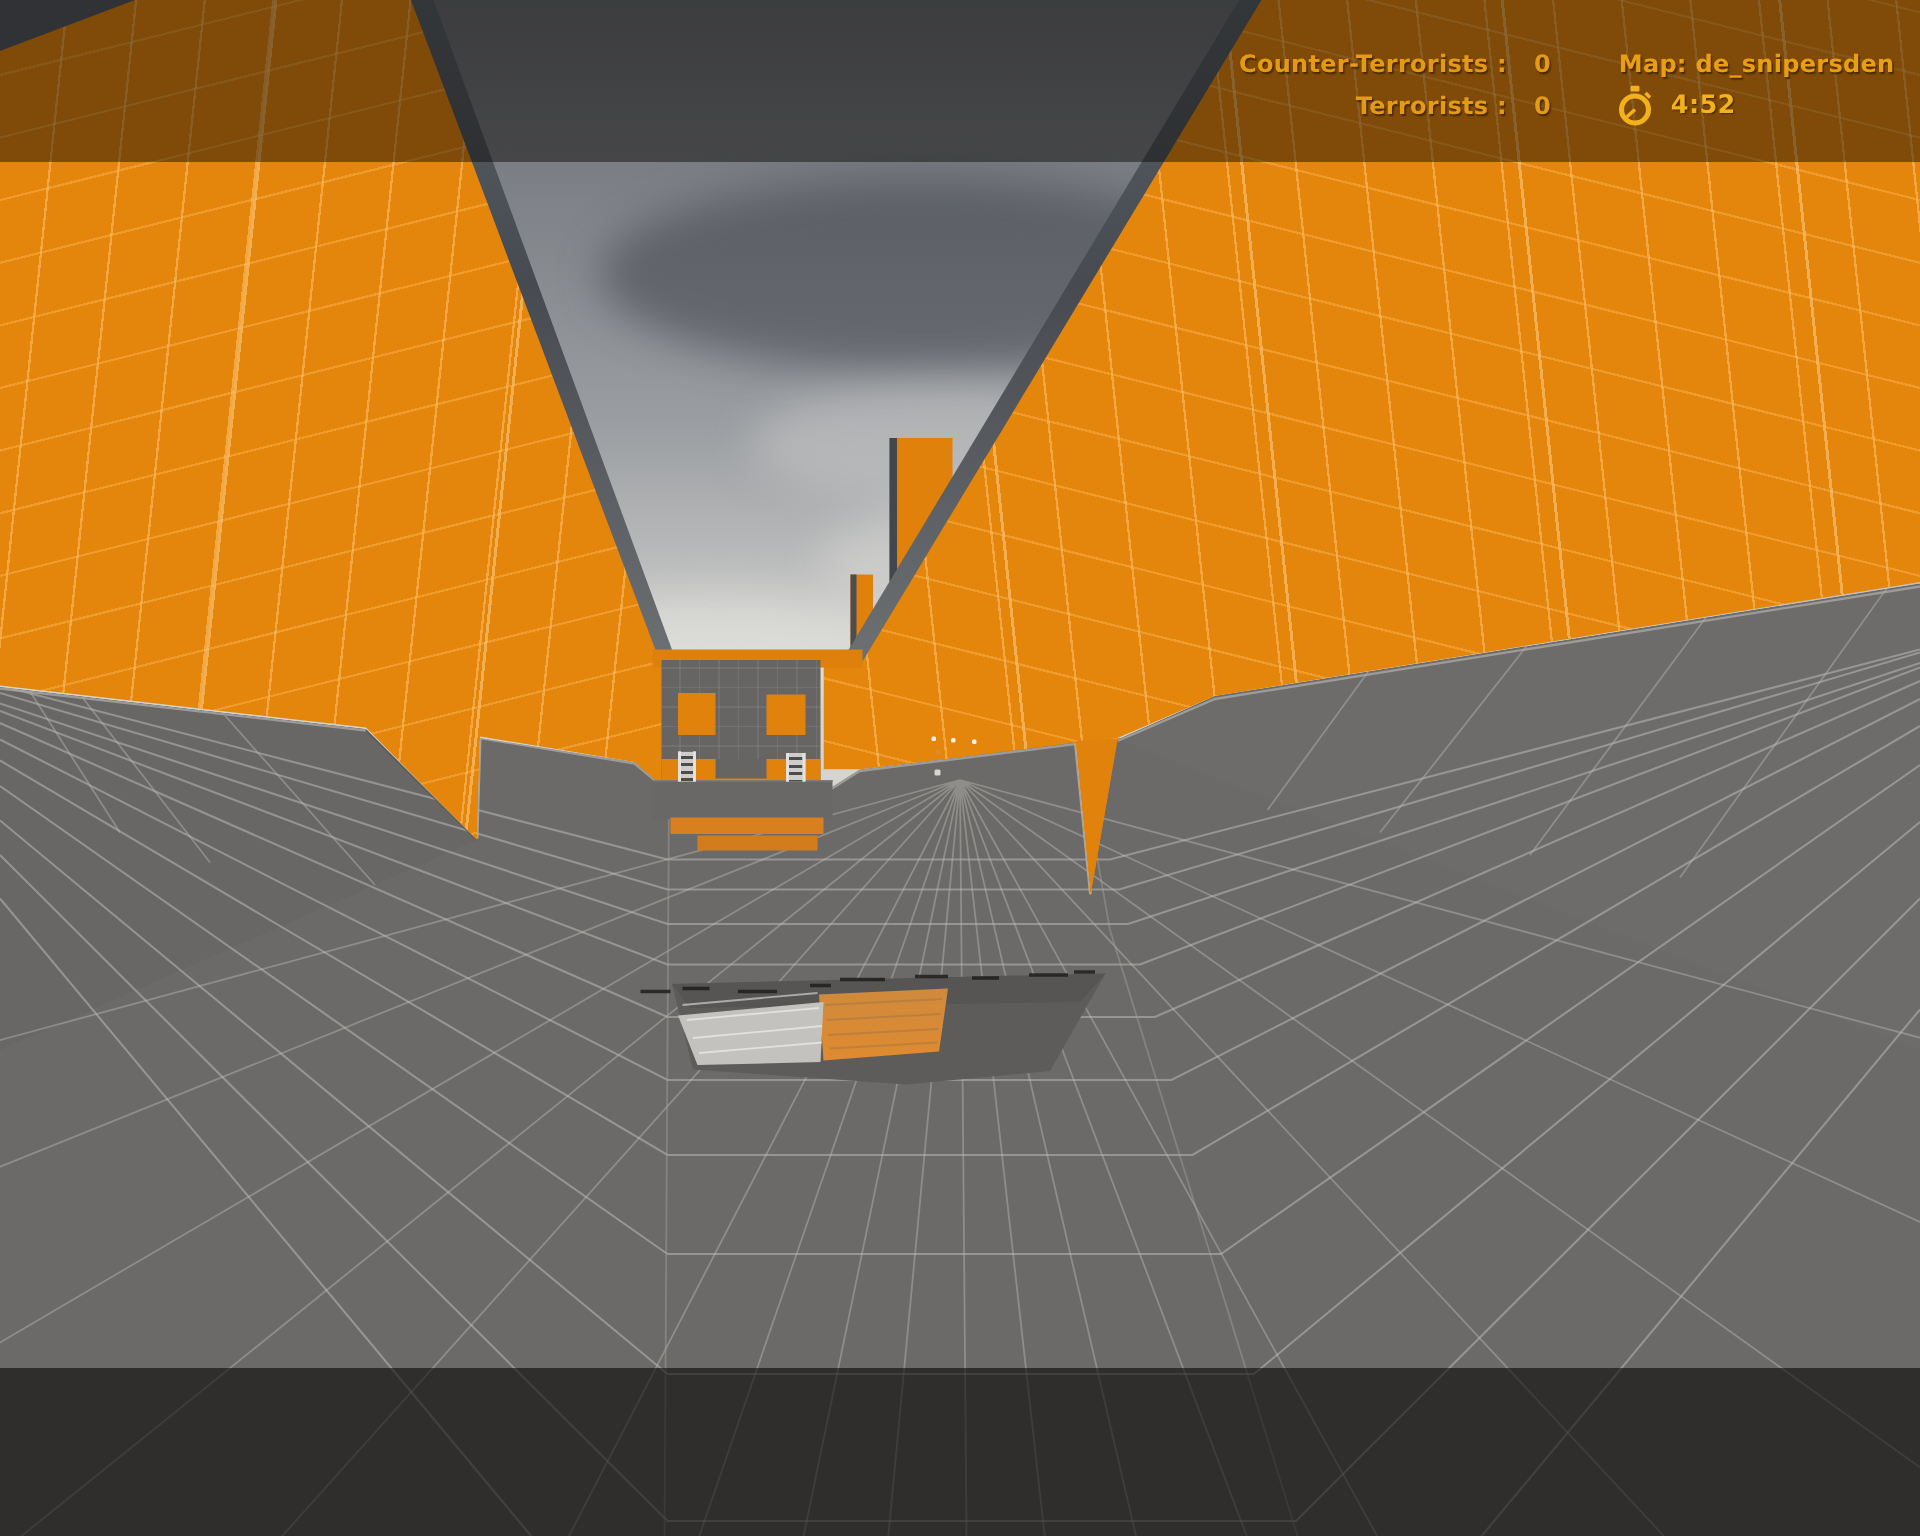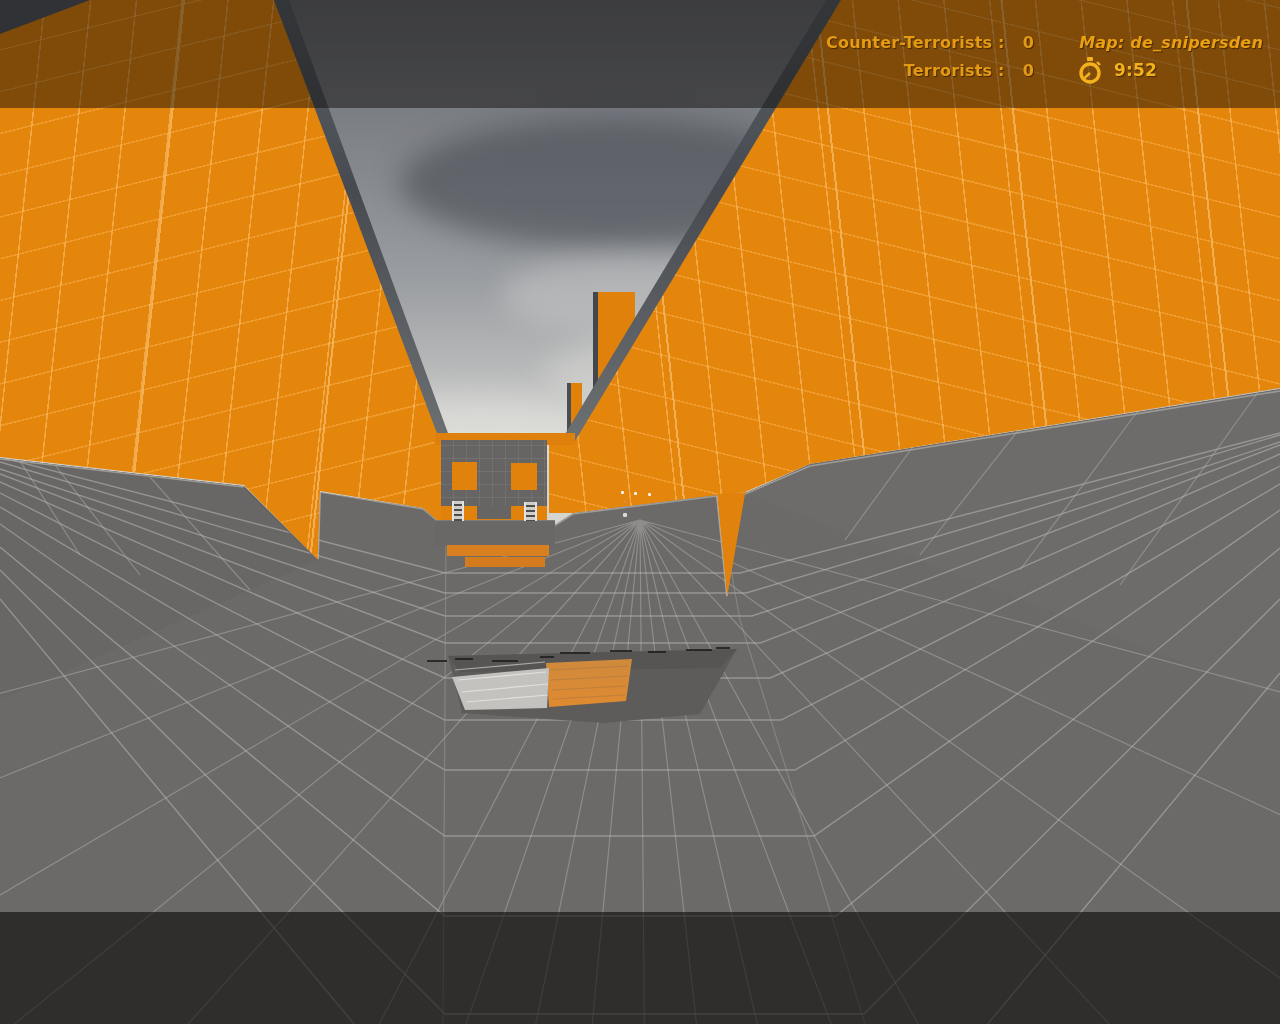--- a/index.html
+++ b/index.html
@@ -65,21 +65,21 @@
   .dot{position:absolute;border-radius:1px;}
   
   .hud-top{left:0;top:0;width:1280px;height:108px;background:rgba(8,6,4,.46);}
   .hud-bottom{left:0;top:912px;width:1280px;height:112px;background:rgba(4,4,4,.58);}
   .hud-text{position:absolute;font-weight:bold;font-size:16px;letter-spacing:.2px;color:#e59a13;
     text-shadow:1px 1px 1px rgba(45,25,0,.7);white-space:pre;}
   .score-line{text-align:right;}
   .score-val{display:inline-block;padding-left:18px;}
   .ct-line{right:246px;top:33px;}
   .t-line{right:246px;top:61px;margin-left:24px;}
-  .map-line{right:17px;top:33px;color:#ea9f12;font-style:italic;}
+  .map-line{right:17px;top:33px;color:#ea9f12;}
   .timer-text{right:123px;top:60px;font-size:17px;color:#f3b11c;}
   .timer-icon{position:absolute;right:177px;top:57px;width:26px;height:28px;}
 </style>
 </head>
 <body>
 
 <div class="scene">
 
   <div class="cloud cloud1"></div>
   <div class="cloud cloud2"></div>
@@ -168,17 +168,17 @@
   <div class="abs hud-top">
     <div class="hud-text score-line ct-line"><span>Counter-Terrorists :</span><span class="score-val">0</span></div>
     <div class="hud-text score-line t-line"><span>Terrorists :</span><span class="score-val">0</span></div>
     <div class="hud-text map-line">Map: de_snipersden</div>
     <svg class="timer-icon" viewBox="0 0 26 28">
       <rect x="10" y="0" width="6" height="4" rx="1" fill="#f3b11c"></rect>
       <line x1="20" y1="5" x2="23" y2="8" stroke-width="2.4" stroke="#f3b11c"></line>
       <circle cx="13" cy="16" r="9" fill="none" stroke-width="3.4" stroke="#f3b11c"></circle>
       <line x1="13" y1="16" x2="7.5" y2="21" stroke-width="2.4" stroke="#f3b11c"></line>
     </svg>
-    <div class="hud-text timer-text">9:52</div>
+    <div class="hud-text timer-text">4:52</div>
   </div>
   <div class="abs hud-bottom"></div>
 
 </div>
 
 </body></html>

